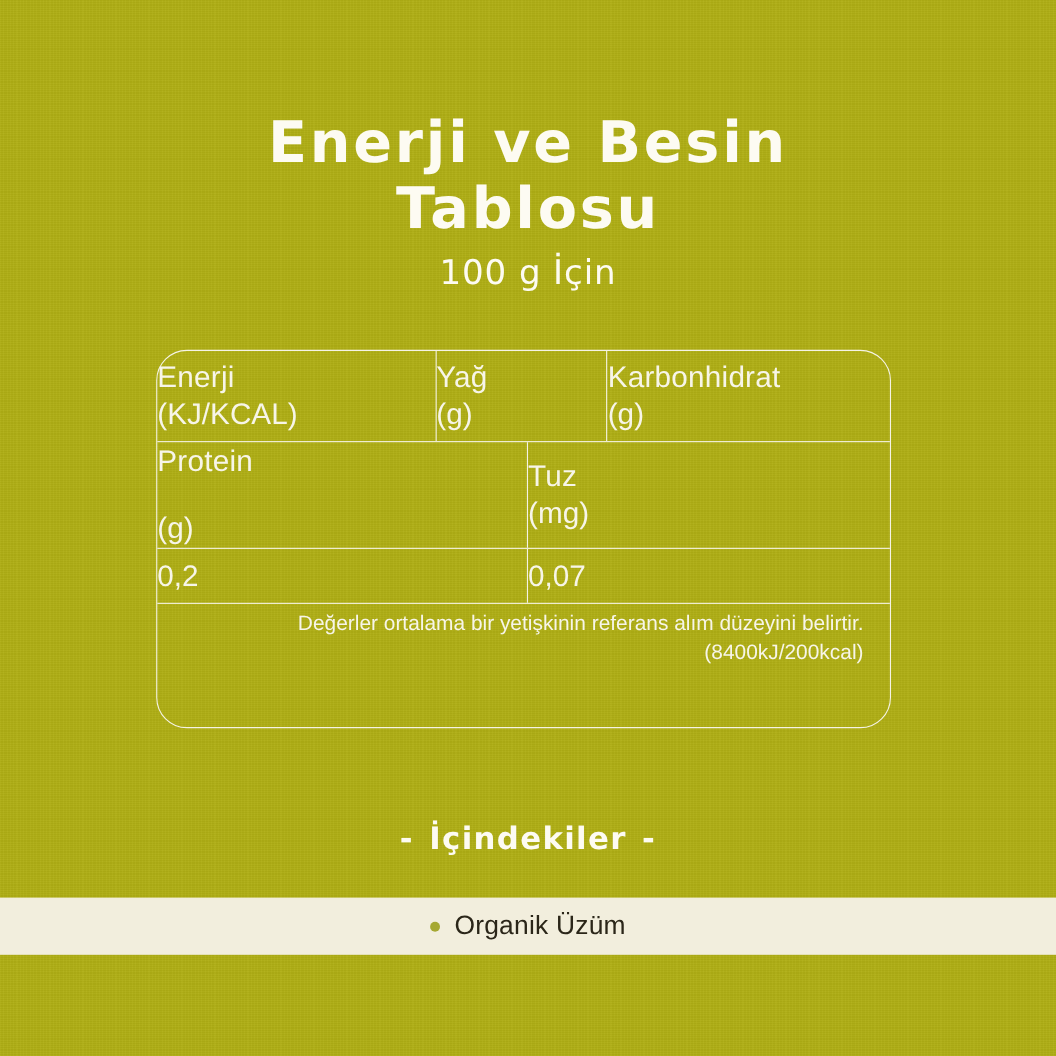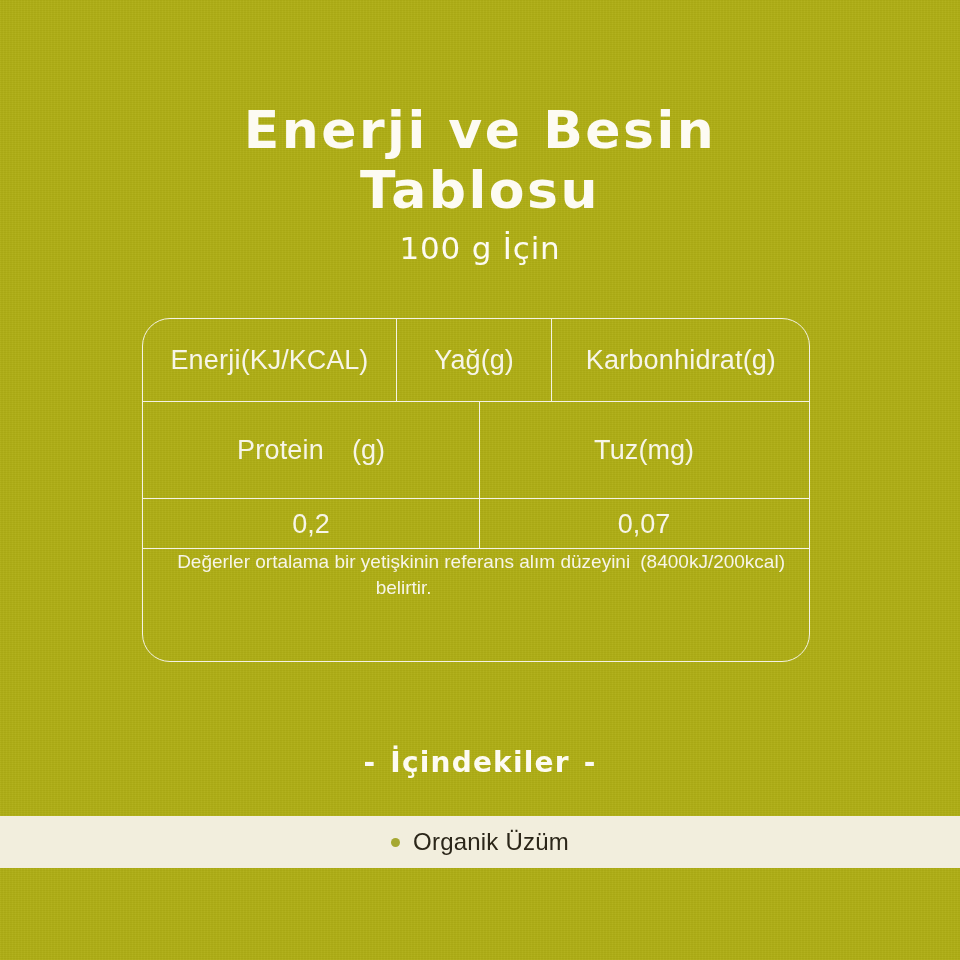--- a/index.html
+++ b/index.html
@@ -71,22 +71,22 @@
     width: 100%;
   }
   .nt-row.head-a { height: 82px; }
   .nt-row.val-a  { height: 48px; border-top: 1.6px solid #f5f3e4; }
   .nt-row.head-b { height: 97px; border-top: 1.6px solid #f5f3e4; }
   .nt-row.val-b  { height: 50px; border-top: 1.6px solid #f5f3e4; }
   .nt-row.note   { height: 65px; border-top: 1.6px solid #f5f3e4; }
 
   .nt-cell {
     display: flex;
-    flex-direction: row;
-    align-items: center;
+    flex-direction: column;
+    align-items: flex-start;
     justify-content: center;
     box-sizing: border-box;
     color: #f7f5e8;
     text-align: center;
   }
   .nt-cell + .nt-cell { border-left: 1.6px solid #f5f3e4; }
 
   .c-enerji { width: 256px; }
   .c-yag    { width: 158px; }
   .c-karb   { width: 261px; }
@@ -106,21 +106,22 @@
   }
   .nt-value-text {
     font-size: 27px;
     line-height: 30px;
     font-weight: 400;
   }
 
   .nt-note-cell {
     width: 100%;
     display: flex;
-    align-items: flex-start;
+    flex-direction: column;
+    align-items: flex-end;
     justify-content: center;
     color: #f7f5e8;
     text-align: center;
     padding: 0 24px;
     box-sizing: border-box;
   }
   .nt-note-line {
     font-size: 19px;
     line-height: 26px;
     font-weight: 400;

